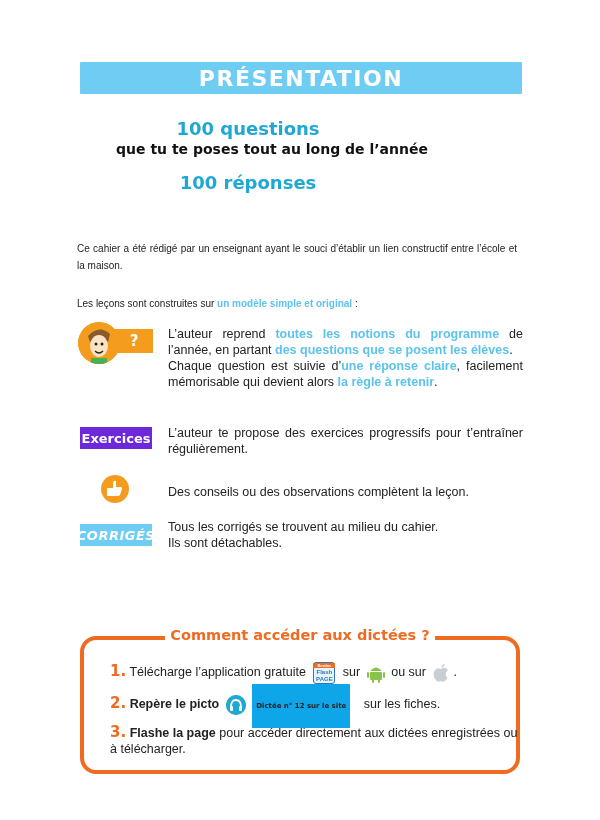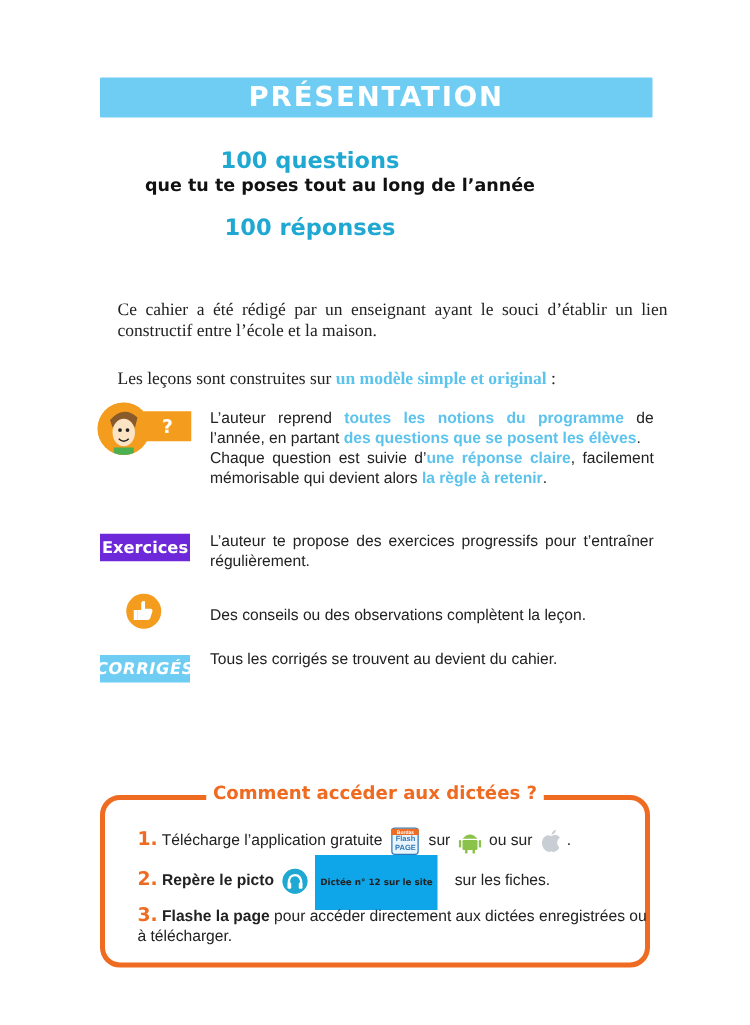--- a/index.html
+++ b/index.html
@@ -13,22 +13,22 @@
     display: flex; align-items: center; justify-content: center;
   }
   .banner span {
     color: #ffffff; font-family: "DejaVu Sans", sans-serif; font-weight: bold;
     font-size: 22px; letter-spacing: 1.5px;
   }
   .headline { position: absolute; left: 0; width: 496px; text-align: center; }
   .hl-blue { color: #1fa8d2; font-weight: bold; font-size: 18px; }
   .hl-black { color: #111; font-weight: bold; font-size: 14px; margin-left: 48px; }
   .para {
-    position: absolute; left: 94px; width: 440px; font-size: 14px; line-height: 17px;
-    text-align: justify; font-family: Liberation Serif, serif; color: #222;
+    position: absolute; left: 77px; width: 440px; font-size: 10px; line-height: 17px;
+    text-align: justify; font-family: Liberation Sans, sans-serif; color: #222;
   }
   .hi { color: #5cc3ec; font-weight: bold; }
   .row-text {
     position: absolute; left: 168px; width: 355px; font-size: 12.5px; line-height: 16px;
     text-align: justify; font-family: "Liberation Sans", sans-serif; color: #222;
   }
   .avatar {
     position: absolute; left: 78px; top: 322px; width: 42px; height: 42px; border-radius: 50%;
     background: #f39c1e; overflow: hidden;
   }
@@ -121,21 +121,22 @@
 <div class="thumb">
   <svg width="28" height="28" viewBox="0 0 28 28">
     <path d="M9 13 L12 13 L12 8 Q12 5 15 6 L15 12 L20 12 Q21 12 21 14 L19 20 Q18 21 17 21 L9 21 Z" fill="#fff"></path>
     <rect x="6" y="13" width="3" height="8" fill="#fff"></rect>
   </svg>
 </div>
 <div class="row-text" style="top:484px;">Des conseils ou des observations complètent la leçon.</div>
 
 <div class="tag co">CORRIGÉS</div>
 <div class="row-text" style="top:519px;">
-  <div>Tous les corrigés se trouvent au devient du cahier.</div>
+  <div>Tous les corrigés se trouvent au milieu du cahier.</div>
+  <div>Ils sont détachables.</div>
 </div>
 
 <div class="box"></div>
 <div class="box-title">Comment accéder aux dictées ?</div>
 
 <div class="step" style="top:662px;">
   <span class="num">1.</span>
   <span>Télécharge l’application gratuite</span>
   <span class="inline-ic fp">
     <span class="top">Bordas</span>

